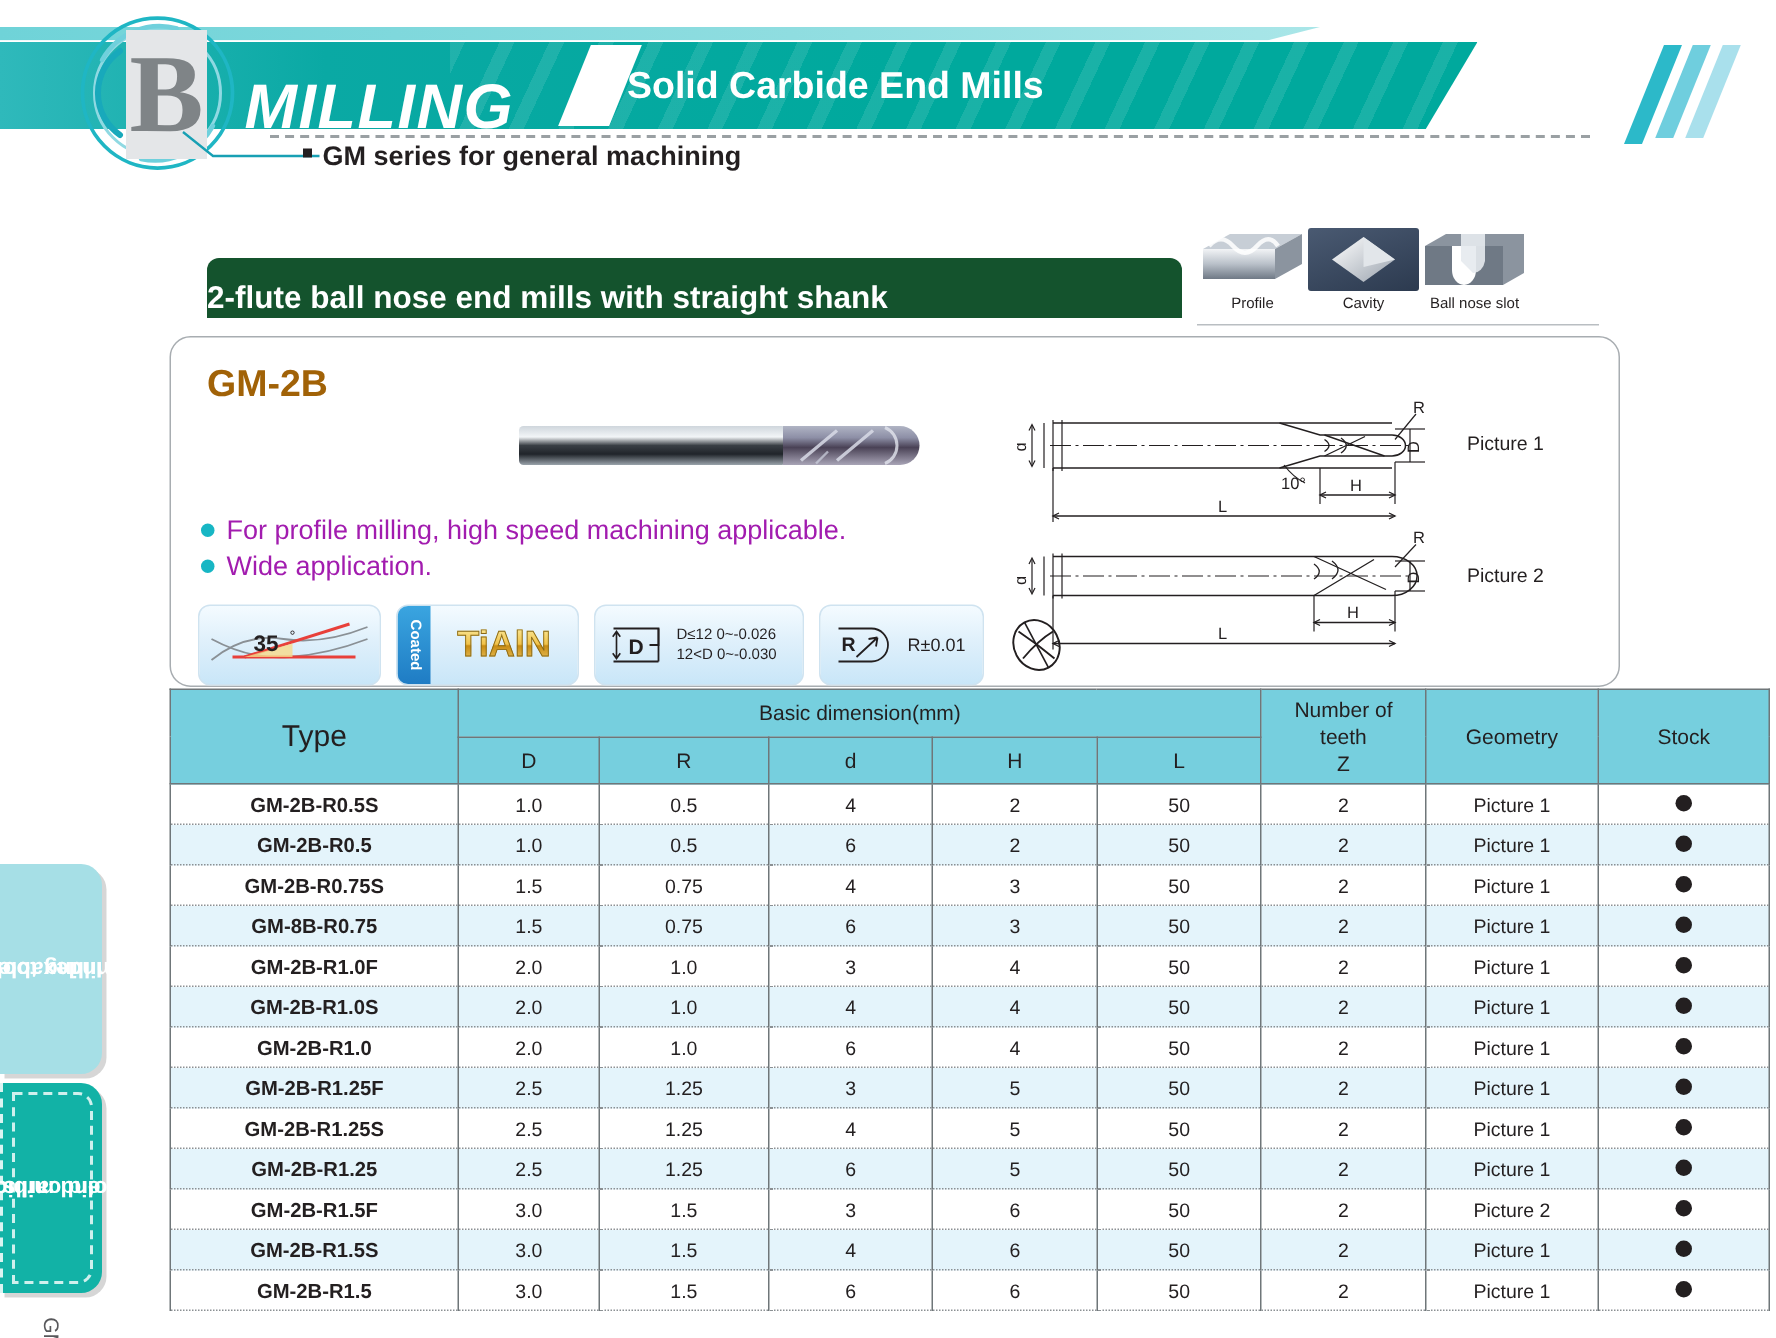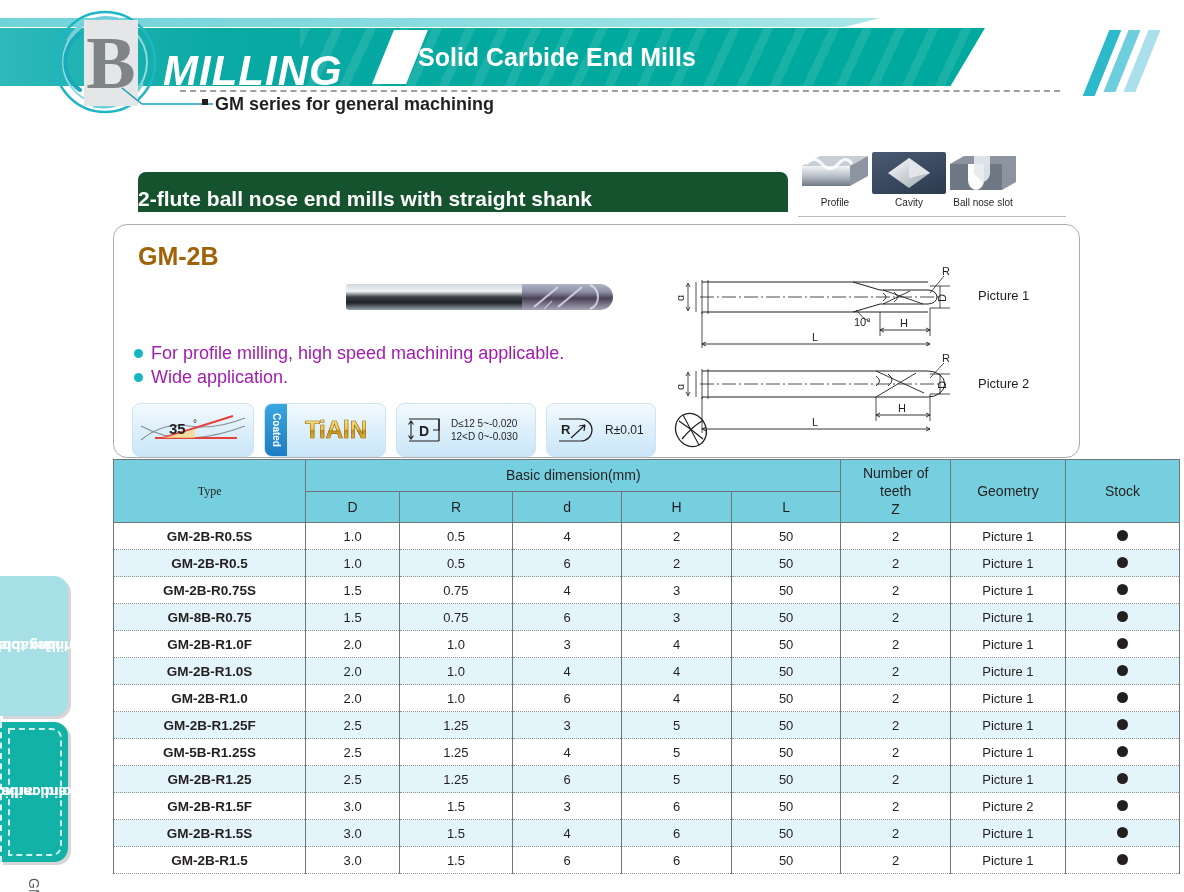--- a/index.html
+++ b/index.html
@@ -183,21 +183,21 @@
   table.spec {
     position:absolute; left:113px; top:459px; width:1067px;
     border-collapse:collapse; table-layout:fixed;
   }
   table.spec th, table.spec td {
     border:1px solid #6f7679; text-align:center; color:#231f20;
   }
   table.spec thead th {
     background:#76cfde; font-size:14px; font-weight:normal; line-height:18px; padding:4px 2px;
   }
-  table.spec thead th.type-th { font-size:12px;font-family:Liberation Serif, serif; }
+  table.spec thead th.type-th { font-size:20px; }
   table.spec tbody td {
     font-size:13px; line-height:17px; height:27px; padding:0;
     border-top:1px dotted #8b9093; border-bottom:1px dotted #8b9093;
     border-left:1px solid #6f7679; border-right:1px solid #6f7679;
   }
   table.spec tbody tr.alt td { background:#e4f4fb; }
   table.spec tbody td.type-cell { font-size:13.5px; font-weight:bold; }
   .dot { display:inline-block; width:11px; height:11px; border-radius:50%; background:#231f20; }
 </style>
 </head>
@@ -363,21 +363,21 @@
     </div>
 
     <div class="badge b-tol">
       <svg class="dbox" viewBox="0 0 42 26">
         <path d="M6 2 L36 2 L36 13 L30 13 M36 24 L6 24" fill="none" stroke="#231f20" stroke-width="1.2"></path>
         <path d="M36 2 L36 24" fill="none" stroke="#231f20" stroke-width="1.2"></path>
         <path d="M8 5 L8 21 M5.5 7.5 L8 4 L10.5 7.5 M5.5 18.5 L8 22 L10.5 18.5" fill="none" stroke="#231f20" stroke-width="1.1"></path>
         <text x="16" y="19" font-family="Liberation Sans, sans-serif" font-size="14" font-weight="bold" fill="#231f20">D</text>
       </svg>
       <div>
-        <div class="tol-text">D≤12  5~-0.020</div>
+        <div class="tol-text">D≤12  0~-0.026</div>
         <div class="tol-text">12&lt;D  0~-0.030</div>
       </div>
     </div>
 
     <div class="badge b-rtol">
       <svg width="44" height="28" viewBox="0 0 44 28">
         <path d="M4 3 L26 3 A11 11 0 0 1 26 25 L4 25" fill="none" stroke="#231f20" stroke-width="1.2"></path>
         <path d="M16 22 L30 9 M30 9 L24 10 M30 9 L29 15" fill="none" stroke="#231f20" stroke-width="1.2"></path>
         <text x="6" y="18" font-family="Liberation Sans, sans-serif" font-size="13" font-weight="bold" fill="#231f20">R</text>
       </svg>
@@ -590,21 +590,21 @@
         <td>2.5</td>
         <td>1.25</td>
         <td>3</td>
         <td>5</td>
         <td>50</td>
         <td>2</td>
         <td>Picture 1</td>
         <td><span class="dot"></span></td>
       </tr>
       <tr>
-        <td class="type-cell">GM-5B-R1.25S</td>
+        <td class="type-cell">GM-2B-R1.25S</td>
         <td>2.5</td>
         <td>1.25</td>
         <td>4</td>
         <td>5</td>
         <td>50</td>
         <td>2</td>
         <td>Picture 1</td>
         <td><span class="dot"></span></td>
       </tr>
       <tr class="alt">

